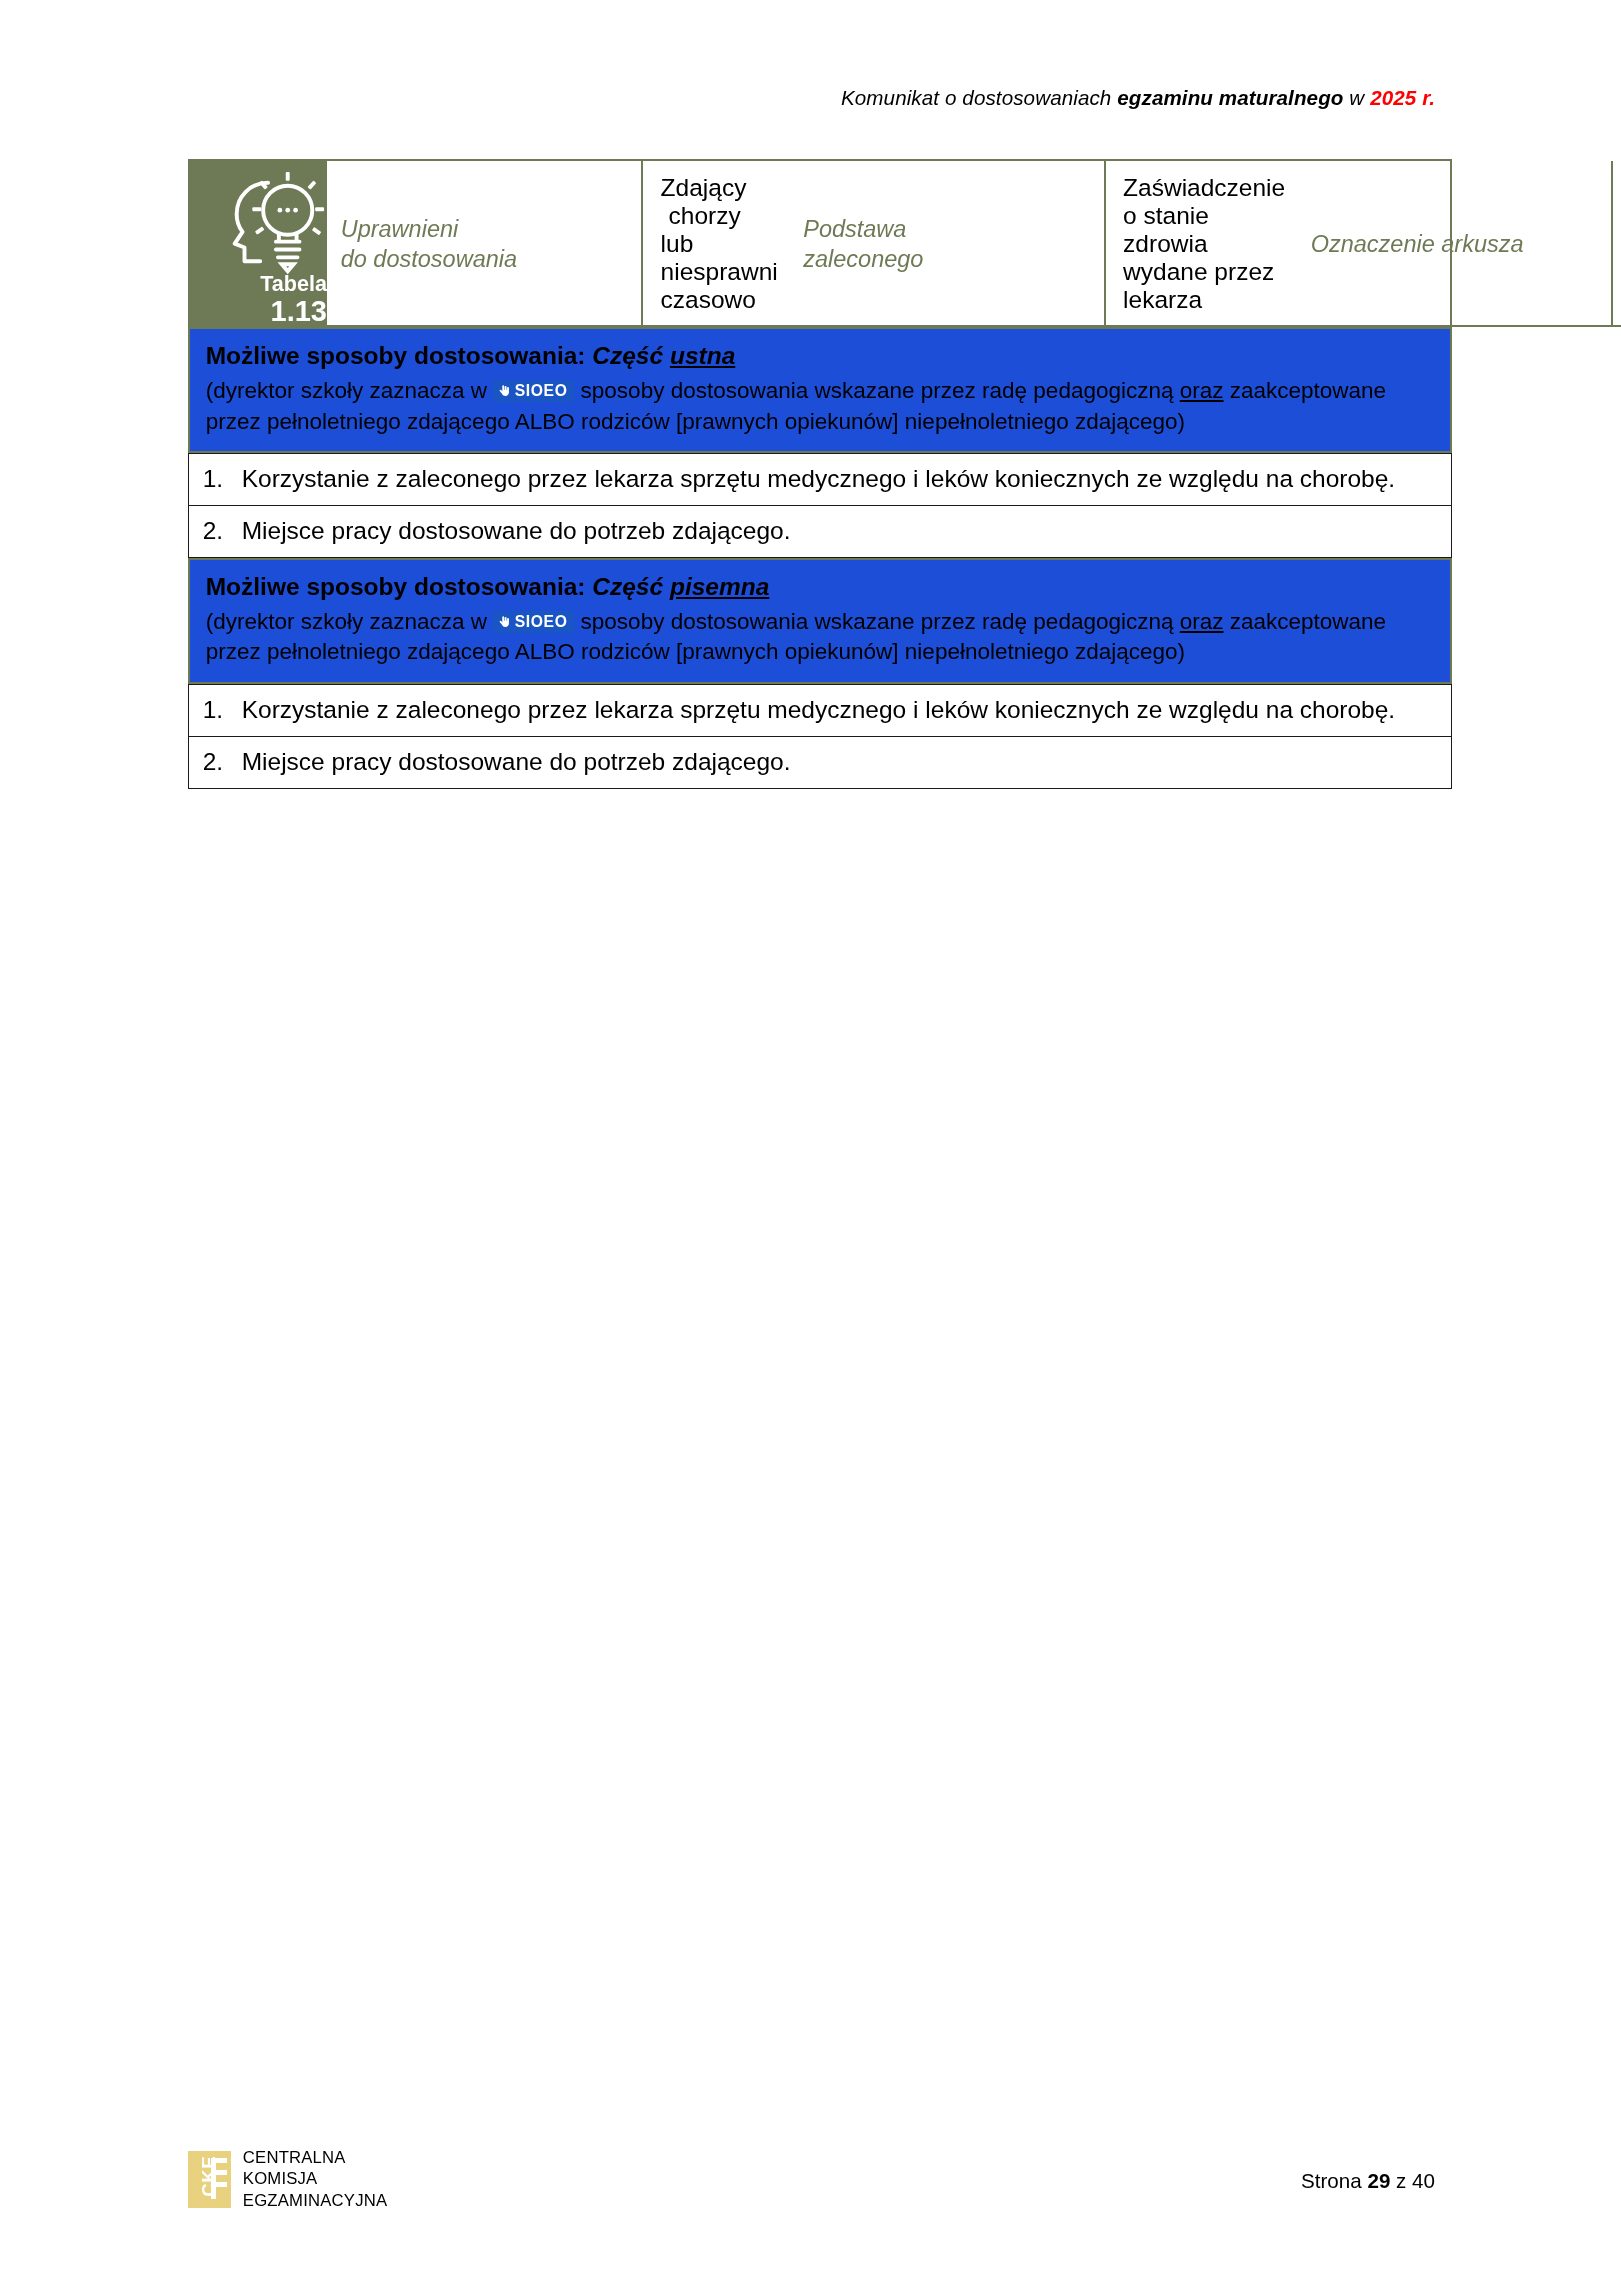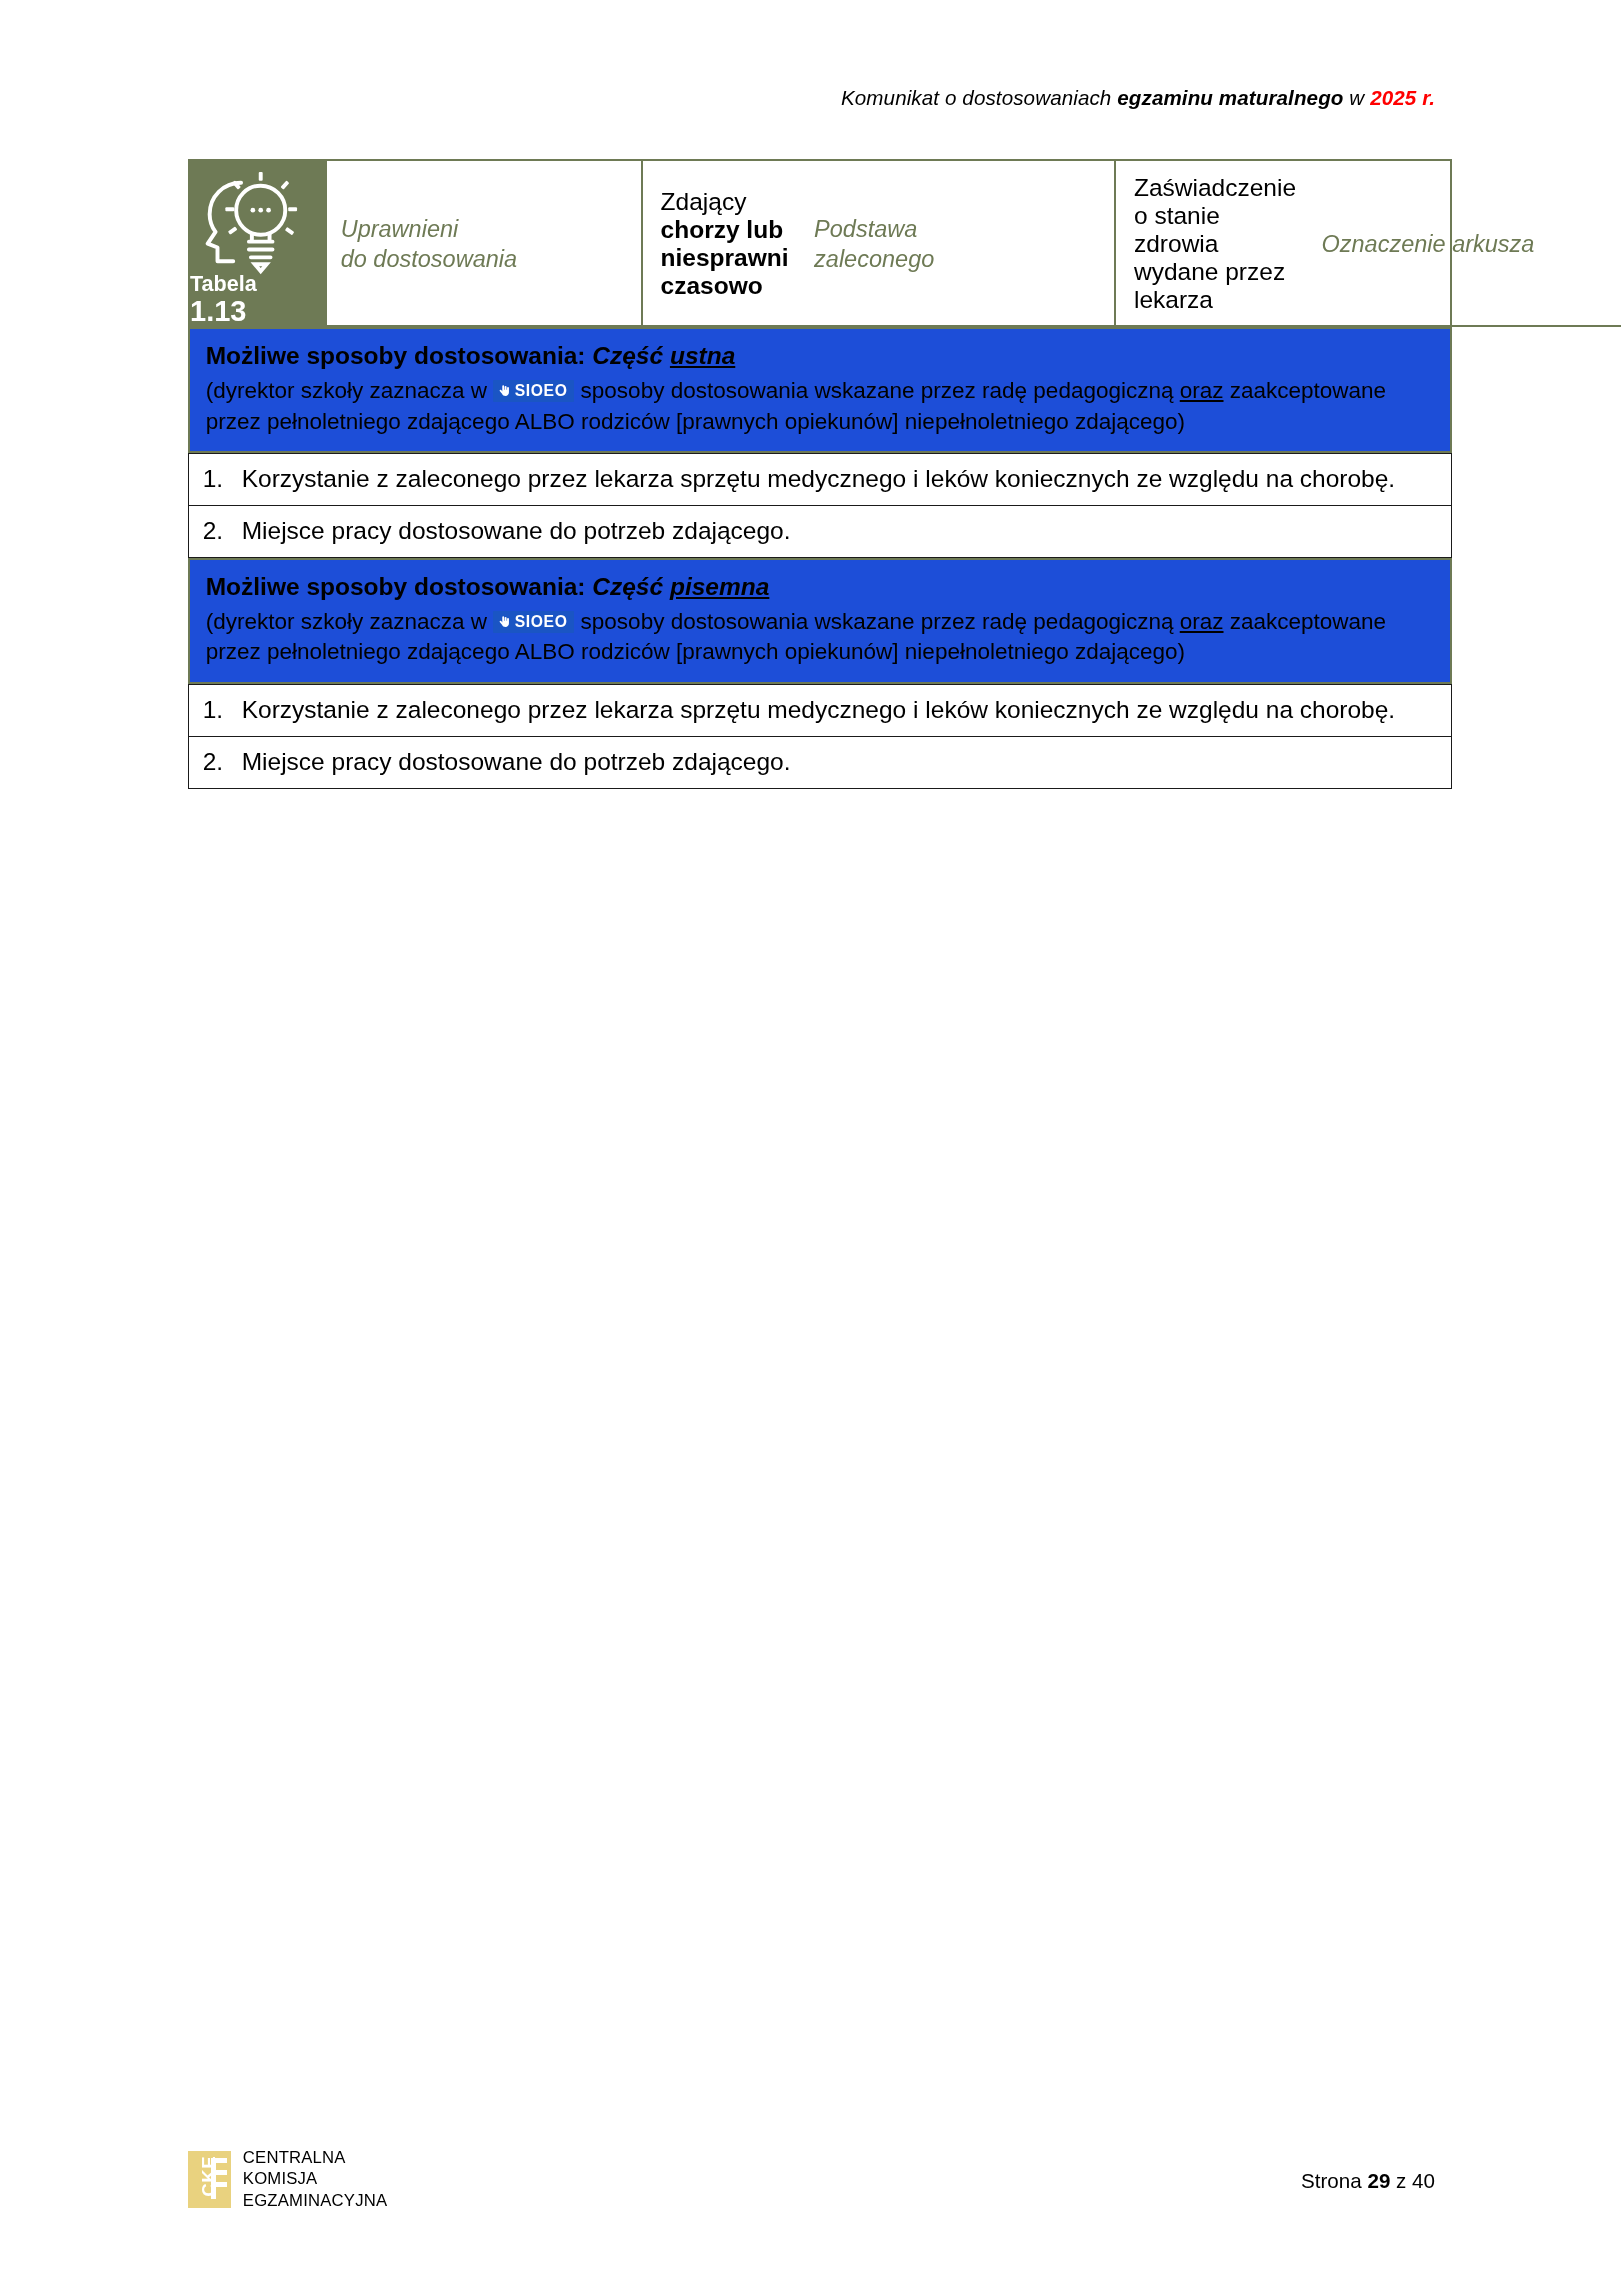--- a/index.html
+++ b/index.html
@@ -49,21 +49,21 @@
     box-sizing: border-box;
   }
   .icon-cell {
     width: 137px;
     flex: 0 0 137px;
     background: #6e7a55;
     color: #ffffff;
     position: relative;
     display: flex;
     flex-direction: column;
-    align-items: flex-start;
+    align-items: flex-end;
     justify-content: flex-start;
     padding-top: 5.9px;
     box-sizing: border-box;
   }
   .icon-cell svg { display: block; width: 110px; height: 110px; }
   .tab-word {
     font-size: 21.6px;
     font-weight: bold;
     line-height: 1.05;
     margin-top: -3.9px;
@@ -102,21 +102,21 @@
   }
   .meta-label.tall { min-height: 73px; }
   .meta-value {
     flex: 1 1 auto;
     font-size: 24.5px;
     padding: 9.8px 11.8px 7.8px 17.6px;
     box-sizing: border-box;
     display: flex;
     align-items: center;
   }
-  .meta-value .b { font-weight: bold; }
+  .meta-value .b { font-weight: normal; margin-left: 8px; }
   .f2023 { color: #7030a0; }
   .f2015 { color: #ffa01e; }
   .sep { padding: 0 9.8px; }
 
   
   .sec-head {
     border: 2.9px solid #6e7a55;
     border-bottom-width: 2.9px;
     background: #1d4ed8;
     box-sizing: border-box;

